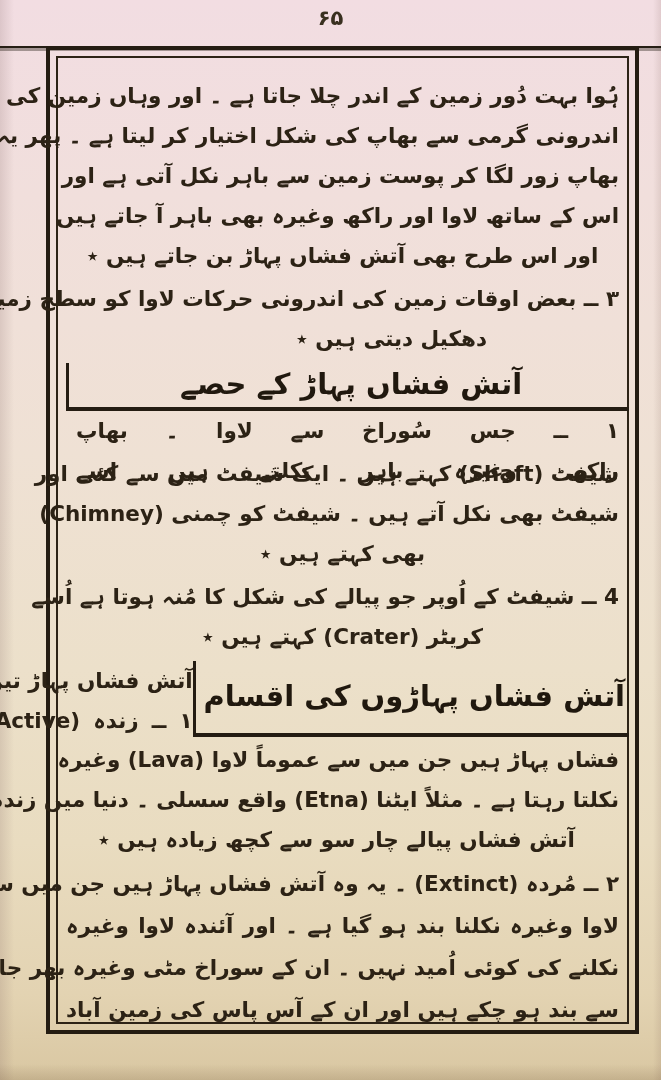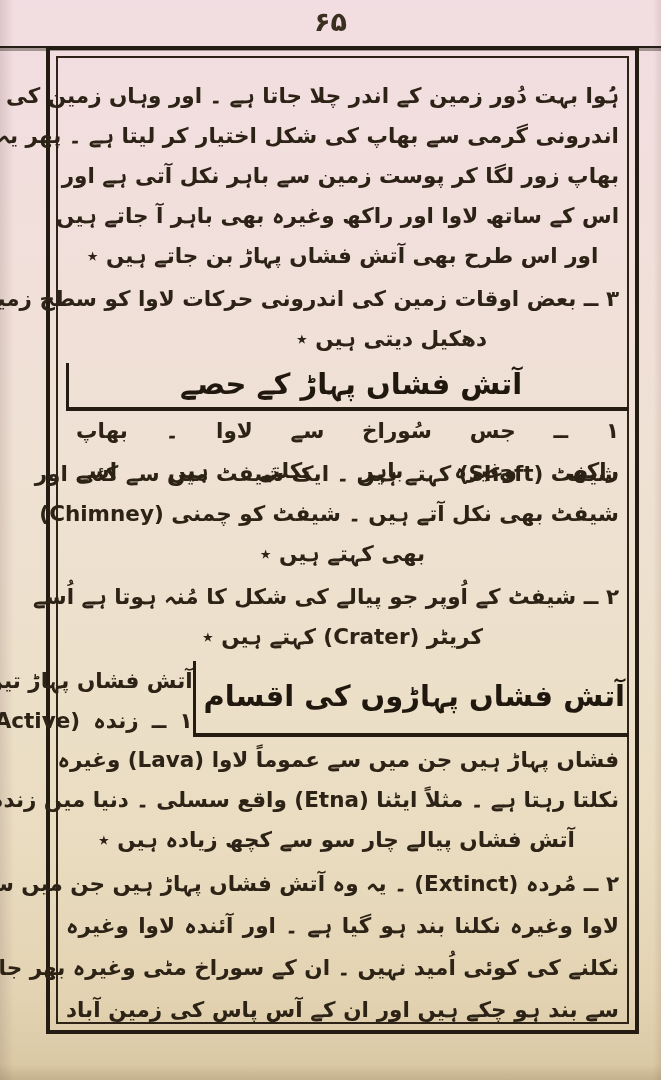--- a/index.html
+++ b/index.html
@@ -20,21 +20,21 @@
   .right-edge-shadow {
     position:absolute; right:0; top:0; width:8px; height:100%;
     background:linear-gradient(270deg, rgba(120,90,80,.14), rgba(120,90,80,0));
   }
   .bottom-edge-shadow {
     position:absolute; left:0; bottom:0; width:100%; height:16px;
     background:linear-gradient(0deg, rgba(110,85,55,.20), rgba(110,85,55,0));
   }
   .page-number {
     position:absolute; top:6px; left:0; width:100%;
-    text-align:center; font-size:27px; font-weight:700; color:#39301f;
+    text-align:center; font-size:21px; font-weight:700; color:#39301f;
   }
   .top-rule {
     position:absolute; left:0; top:46px; width:661px; height:3px;
     background:#2a211764;
     border-top:2px solid #261e14;
   }
   .frame-outer {
     position:absolute; left:46px; top:46px; width:593px; height:988px;
     border:4px solid #241c12; box-sizing:border-box;
   }
@@ -111,21 +111,21 @@
           </div>
         </div>
 
         <div>
           <div class="line just">شیفٹ (Shaft) کہتے ہیں ۔ ایک شیفٹ میں سے کئی اور</div>
           <div class="line just">شیفٹ بھی نکل آتے ہیں ۔ شیفٹ کو چمنی (Chimney)</div>
           <div class="line ctr">بھی کہتے ہیں ٭</div>
         </div>
 
         <div class="blockgap">
-          <div class="line just">۲ ــ شیفٹ کے اُوپر جو پیالے کی شکل کا مُنہ ہوتا ہے اُسے</div>
+          <div class="line just">4 ــ شیفٹ کے اُوپر جو پیالے کی شکل کا مُنہ ہوتا ہے اُسے</div>
           <div class="line ctr">کریٹر (Crater) کہتے ہیں ٭</div>
         </div>
 
         <div class="section-row row2">
           <div class="side-box">
             <span class="heading">آتش فشاں پہاڑوں کی اقسام</span>
           </div>
           <div class="side-text">
             <div class="line">آتش فشاں پہاڑ تین قسم کے ہیں :</div>
             <div class="line">۱ ــ زندہ (Active) ۔ یہ وہ آتش</div>

